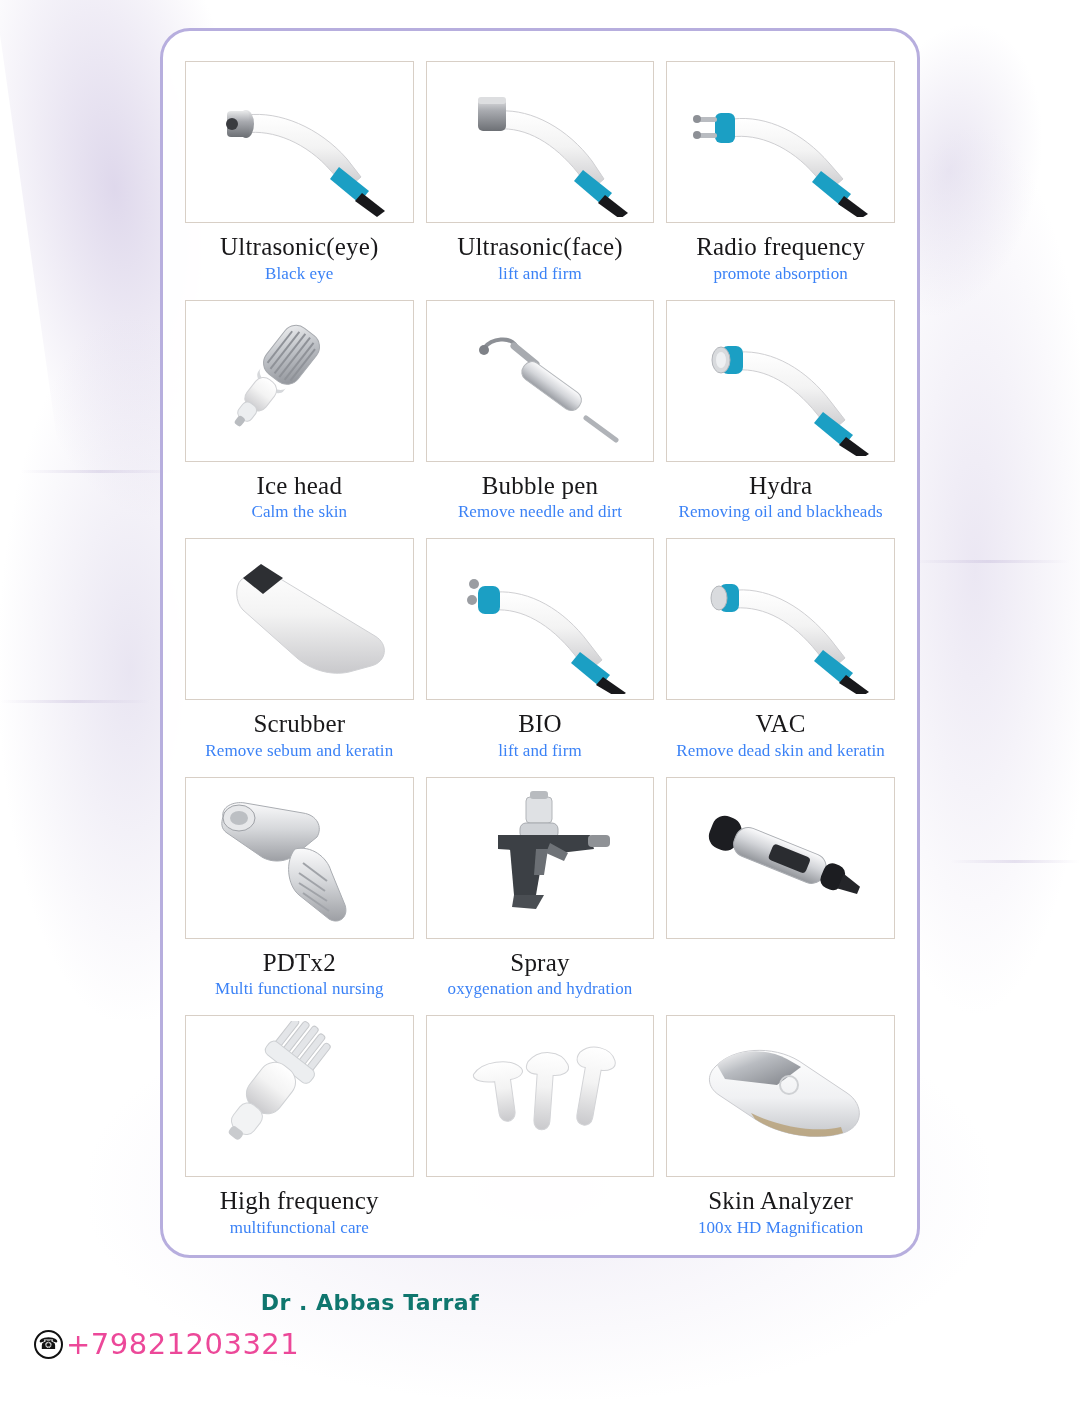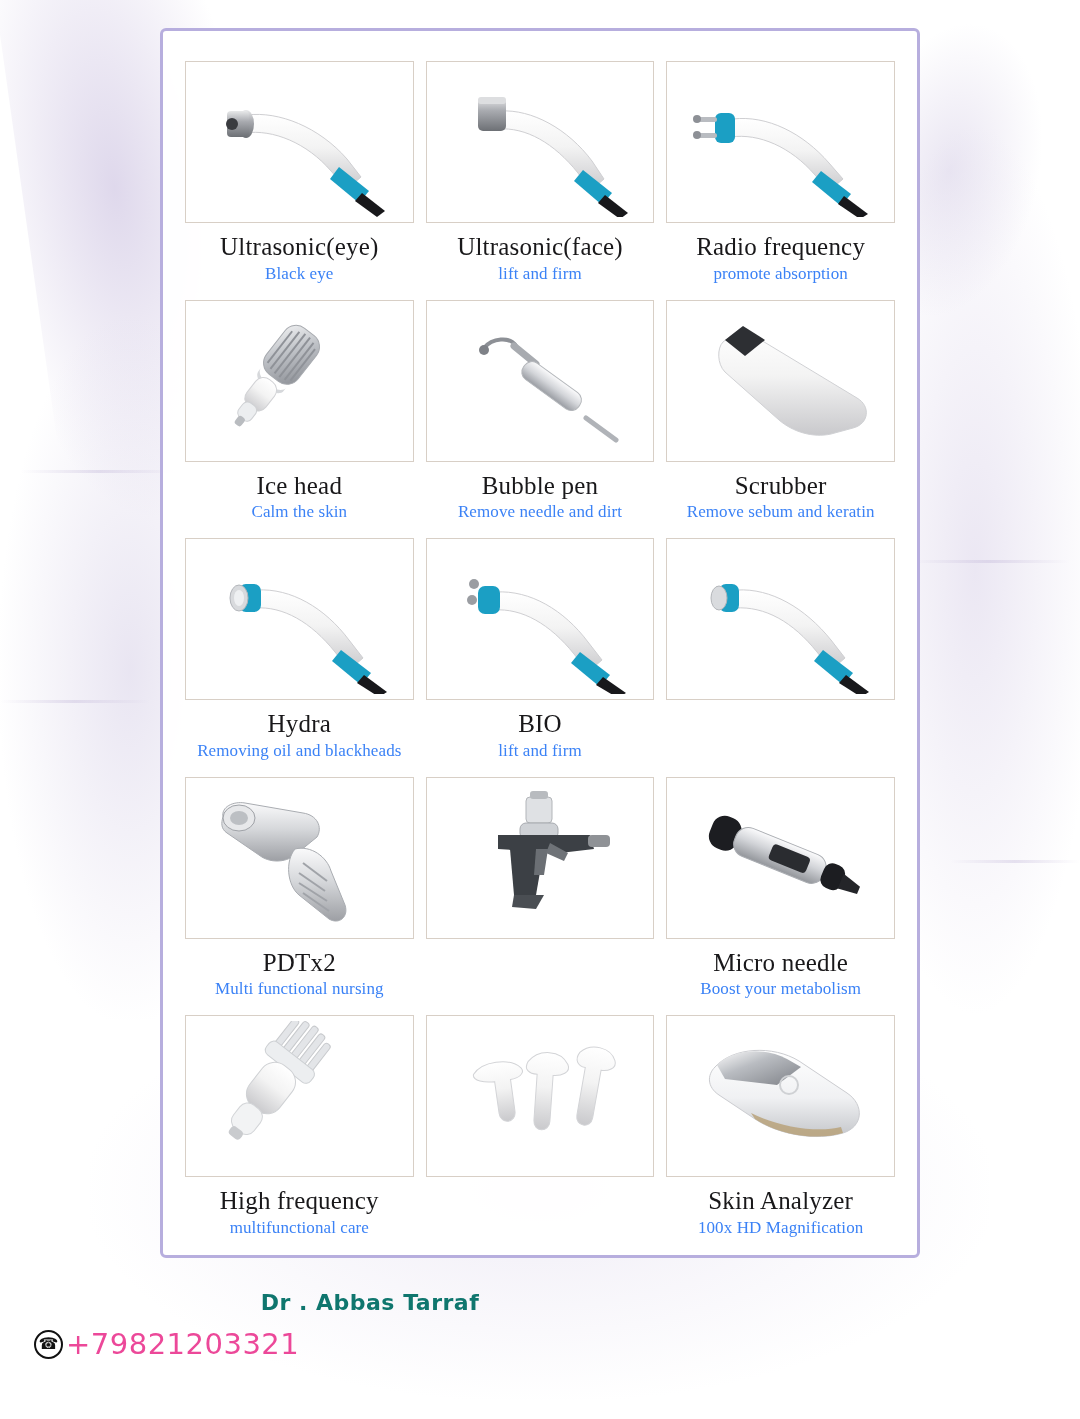--- a/index.html
+++ b/index.html
@@ -52,21 +52,21 @@
 
   
   .card {
     position: absolute;
     left: 160px;
     top: 28px;
     width: 760px;
     height: 1230px;
     background: rgba(255,255,255,0.94);
     border: 3px solid #b7aede;
-    border-radius: 6px;
+    border-radius: 30px;
     box-sizing: border-box;
     padding: 30px 22px 14px 22px;
   }
 
   .grid {
     display: grid;
     grid-template-columns: repeat(3, 1fr);
     column-gap: 12px;
     row-gap: 6px;
   }
@@ -282,50 +282,50 @@
       </div>
       <div class="caption">
         <div class="cap-title">Bubble pen</div>
         <div class="cap-sub">Remove needle and dirt</div>
       </div>
     </div>
 
     <div class="cell">
       <div class="thumb">
         <svg width="200" height="150" viewBox="0 0 200 150">
-          <path d="M42 36 L60 22 L176 92 C190 100 188 118 172 122 L150 128 C132 132 112 126 98 114 L44 66 C36 58 36 42 42 36 Z" fill="url(#wbody1)" stroke="#d0d1d4" stroke-width="1"></path>
-          <path d="M44 34 L62 20 L84 34 L64 50 Z" fill="#2d2f33"></path>
-        </svg>
-      </div>
-      <div class="caption">
-        <div class="cap-title">Scrubber</div>
-        <div class="cap-sub">Remove sebum and keratin</div>
-      </div>
-    </div>
-
-    <div class="cell">
-      <div class="thumb">
-        <svg width="200" height="150" viewBox="0 0 200 150">
           <path d="M58 46 C92 44 126 64 150 96 L164 114 L150 126 L136 108 C112 78 84 62 56 64 Z" fill="url(#wbody1)" stroke="#cfcfd2" stroke-width="1"></path>
           <rect x="40" y="40" width="22" height="28" rx="7" fill="#1b9fc4"></rect>
           <ellipse cx="40" cy="54" rx="9" ry="13" fill="#d8dadd" stroke="#b2b5ba"></ellipse>
           <ellipse cx="40" cy="54" rx="5" ry="8" fill="#eef0f2"></ellipse>
           <path d="M142 106 L172 129 L162 141 L133 117 Z" fill="#1b9fc4"></path>
           <path d="M165 131 L188 148 L180 153 L158 139 Z" fill="#18181b"></path>
         </svg>
       </div>
       <div class="caption">
         <div class="cap-title">Hydra</div>
         <div class="cap-sub">Removing oil and blackheads</div>
       </div>
     </div>
 
     <div class="cell">
       <div class="thumb">
         <svg width="200" height="150" viewBox="0 0 200 150">
+          <path d="M42 36 L60 22 L176 92 C190 100 188 118 172 122 L150 128 C132 132 112 126 98 114 L44 66 C36 58 36 42 42 36 Z" fill="url(#wbody1)" stroke="#d0d1d4" stroke-width="1"></path>
+          <path d="M44 34 L62 20 L84 34 L64 50 Z" fill="#2d2f33"></path>
+        </svg>
+      </div>
+      <div class="caption">
+        <div class="cap-title">Scrubber</div>
+        <div class="cap-sub">Remove sebum and keratin</div>
+      </div>
+    </div>
+
+    <div class="cell">
+      <div class="thumb">
+        <svg width="200" height="150" viewBox="0 0 200 150">
           <path d="M56 48 C90 46 124 66 148 98 L162 116 L148 128 L134 110 C110 80 82 64 54 66 Z" fill="url(#wbody1)" stroke="#cfcfd2" stroke-width="1"></path>
           <rect x="38" y="42" width="22" height="28" rx="7" fill="#1b9fc4"></rect>
           <circle cx="34" cy="40" r="5" fill="#9a9da2"></circle>
           <circle cx="32" cy="56" r="5" fill="#9a9da2"></circle>
           <path d="M140 108 L170 131 L160 143 L131 119 Z" fill="#1b9fc4"></path>
           <path d="M163 133 L186 149 L178 154 L156 141 Z" fill="#18181b"></path>
         </svg>
       </div>
       <div class="caption">
         <div class="cap-title">BIO</div>
@@ -335,20 +335,24 @@
 
     <div class="cell">
       <div class="thumb">
         <svg width="200" height="150" viewBox="0 0 200 150">
           <path d="M56 46 C90 44 124 64 150 96 L164 114 L150 126 L136 108 C112 78 84 62 54 64 Z" fill="url(#wbody1)" stroke="#cfcfd2" stroke-width="1"></path>
           <rect x="38" y="40" width="20" height="28" rx="7" fill="#1b9fc4"></rect>
           <ellipse cx="38" cy="54" rx="8" ry="12" fill="#d9dbde" stroke="#b3b6ba"></ellipse>
           <path d="M142 106 L172 129 L162 141 L133 117 Z" fill="#1b9fc4"></path>
           <path d="M165 131 L188 148 L180 153 L158 139 Z" fill="#18181b"></path>
         </svg>
+      </div>
+      <div class="caption">
+        <div class="cap-title">VAC</div>
+        <div class="cap-sub">Remove dead skin and keratin</div>
       </div>
     </div>
 
     <div class="cell">
       <div class="thumb">
         <svg width="200" height="150" viewBox="0 0 200 150">
           <defs>
             <linearGradient id="pdtg" x1="0" y1="0" x2="0" y2="1">
               <stop offset="0%" stop-color="#fafafb"></stop>
                 <stop offset="45%" stop-color="#d6d8db"></stop>
@@ -380,44 +384,44 @@
           <rect x="90" y="8" width="18" height="8" rx="3" fill="#b8bbbf"></rect>
           <rect x="80" y="40" width="38" height="16" rx="6" fill="#cfd2d6" stroke="#a7aaaf"></rect>
           <path d="M58 52 L150 52 L154 66 L120 70 L58 66 Z" fill="#3c4045"></path>
           <rect x="148" y="52" width="22" height="12" rx="4" fill="#8f9296"></rect>
           <path d="M70 66 L104 66 L96 112 L74 112 Z" fill="#3c4045"></path>
           <path d="M96 66 L108 66 L104 92 L94 92 Z" fill="#6b6f74"></path>
           <path d="M74 112 L104 112 L96 126 L72 124 Z" fill="#4a4e53"></path>
           <path d="M110 60 L128 70 L124 78 L106 70 Z" fill="#6f7378"></path>
         </svg>
       </div>
+      <div class="caption">
+        <div class="cap-title">Spray</div>
+        <div class="cap-sub">oxygenation and hydration</div>
+      </div>
     </div>
 
     <div class="cell">
       <div class="thumb">
         <svg width="200" height="150" viewBox="0 0 200 150">
           <defs>
             <linearGradient id="mng" x1="0" y1="0" x2="0" y2="1">
               <stop offset="0%" stop-color="#fbfbfc"></stop>
                 <stop offset="45%" stop-color="#d2d4d8"></stop>
                 <stop offset="100%" stop-color="#93969b"></stop>
             </linearGradient>
           </defs>
           <g transform="rotate(22 100 75)">
             <rect x="24" y="56" width="30" height="34" rx="13" fill="#1c1d21"></rect>
             <rect x="50" y="58" width="96" height="30" rx="13" fill="url(#mng)" stroke="#aaadb2"></rect>
             <rect x="88" y="64" width="40" height="17" rx="4" fill="#2a2c30"></rect>
             <rect x="144" y="60" width="22" height="26" rx="9" fill="#1c1d21"></rect>
             <path d="M164 66 L184 72 L184 80 L164 82 Z" fill="#242529"></path>
           </g>
         </svg>
-      </div>
-      <div class="caption">
-        <div class="cap-title">Micro needle</div>
-        <div class="cap-sub">Boost your metabolism</div>
       </div>
     </div>
 
     <div class="cell">
       <div class="thumb">
         <svg width="200" height="150" viewBox="0 0 200 150">
           <g transform="rotate(38 100 75)">
             <g fill="#e3e5e8" stroke="#c8cacd">
               <rect x="48" y="16" width="7" height="34" rx="3"></rect>
               <rect x="58" y="12" width="7" height="38" rx="3"></rect>

